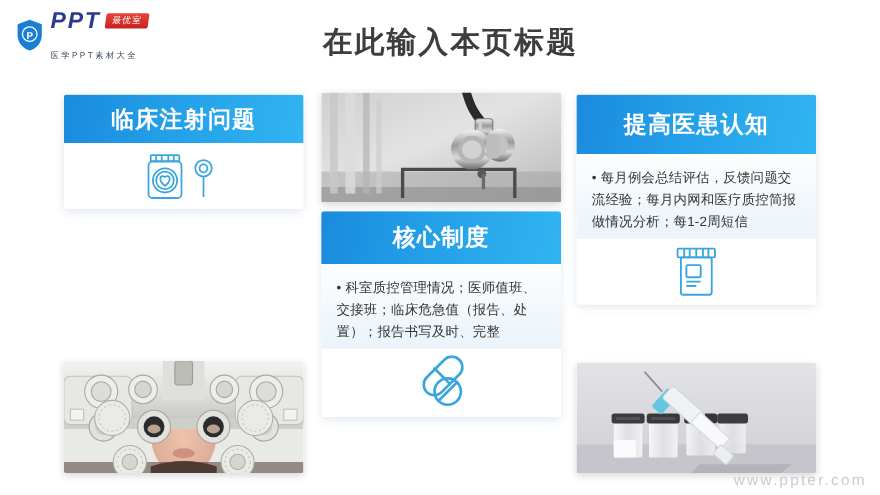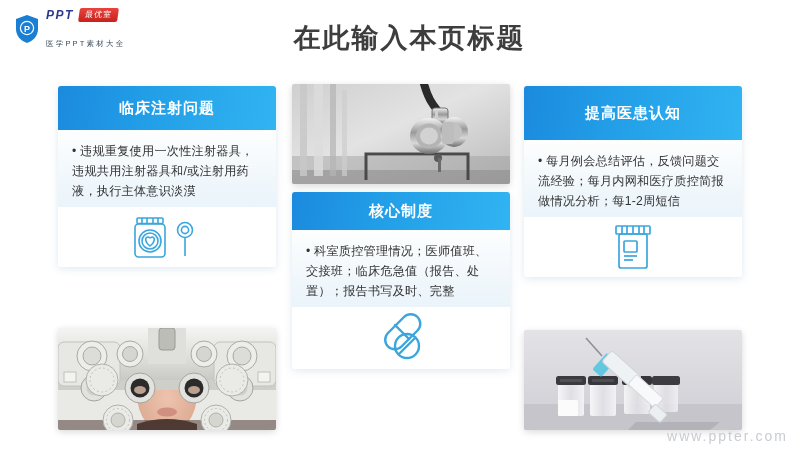--- a/index.html
+++ b/index.html
@@ -11,21 +11,21 @@
   }
   .slide { position: relative; width: 800px; height: 450px; background: #fff; }
 
   
   .logo { position: absolute; left: 14px; top: 8px; display: flex; align-items: center; gap: 6px; }
   .logo-shield { width: 26px; height: 30px; position: relative; flex: none; }
   .logo-shield svg { display: block; }
   .logo-text { display: flex; flex-direction: column; justify-content: center; }
   .logo-row1 { display: flex; align-items: center; gap: 5px; }
   .logo-ppt {
-    font-size: 12px; font-weight: bold; color: #2b3a8f;
+    font-size: 21px; font-weight: bold; color: #2b3a8f;
     letter-spacing: 1.5px; font-style: italic; line-height: 1;
     font-family: "Liberation Sans", sans-serif;
   }
   .logo-badge {
     background: linear-gradient(180deg,#e8433c,#c8211c);
     color: #fff; font-size: 8px; line-height: 1;
     padding: 3px 6px 3px 6px; border-radius: 2px;
     letter-spacing: 1px; transform: skewX(-8deg);
     white-space: nowrap;
   }
@@ -40,35 +40,35 @@
     text-align: center; font-size: 27px; font-weight: bold;
     color: #3d3d3d; letter-spacing: 2px; padding-left: 19px;
   }
 
   
   .card { position: absolute; border-radius: 3px; overflow: hidden;
           box-shadow: 0 2px 8px rgba(30,90,150,0.13); background:#fff; }
   .card-head {
     background: linear-gradient(100deg,#1b8ade 0%, #23a0e8 45%, #31b4f2 100%);
     color: #fff; text-align: center;
-    font-size: 15px; font-weight: bold; letter-spacing: 1px;
+    font-size: 21px; font-weight: bold; letter-spacing: 1px;
     display: flex; align-items: center; justify-content: center;
   }
   .card-body {
     background: linear-gradient(180deg,#fdfefe 0%,#f2f8fc 55%,#eaf4fa 100%);
     color: #333; font-size: 12.2px; line-height: 1.62;
     padding: 12px 14px 6px 14px; letter-spacing: 0.2px;
   }
   .card-icon { display: flex; align-items: center; justify-content: center;
                background: transparent; }
 
   #card-left   { left: 58px;  top: 86px;  width: 218px; }
   #card-left   .card-head { height: 44px; }
   #card-mid    { left: 292px; top: 192px; width: 218px; }
-  #card-mid    .card-head { height: 38px; }
+  #card-mid    .card-head { height: 48px; }
   #card-right  { left: 524px; top: 86px;  width: 218px; }
   #card-right  .card-head { height: 54px; }
 
   
   .photo { position: absolute; overflow: hidden; border-radius: 2px;
            box-shadow: 0 2px 7px rgba(0,0,0,0.15); }
   #photo-top    { left: 292px; top: 84px;  width: 218px; height: 100px; }
   #photo-bl     { left: 58px;  top: 328px; width: 218px; height: 102px; }
   #photo-br     { left: 524px; top: 330px; width: 218px; height: 100px; }
   .photo svg { display:block; width:100%; height:100%; }
@@ -143,21 +143,20 @@
       <ellipse cx="137" cy="52" rx="13" ry="12.5" fill="#b4b4b4"></ellipse>
       <ellipse cx="137" cy="52" rx="9" ry="8.5" fill="#d2d2d2"></ellipse>
       <ellipse cx="162" cy="48" rx="14" ry="15" fill="url(#gMetal)"></ellipse>
       <ellipse cx="162" cy="48" rx="8" ry="9" fill="#c2c2c2"></ellipse>
       <rect x="150" y="38" width="12" height="22" rx="3" fill="#bdbdbd"></rect>
     </svg>
   </div>
 
   <div class="card" id="card-left">
     <div class="card-head">临床注射问题</div>
-    <div class="card-body">• 违规重复使用一次性注射器具，违规共用注射器具和/或注射用药液，执行主体意识淡漠</div>
     <div class="card-icon" style="height:60px">
       <svg width="74" height="48" viewBox="0 0 74 48">
         <g fill="none" stroke="#3aa6dd" stroke-width="1.6">
           <rect x="7" y="5" width="26" height="5.5" rx="1"></rect>
           <line x1="12" y1="5" x2="12" y2="10.5"></line>
           <line x1="17" y1="5" x2="17" y2="10.5"></line>
           <line x1="23" y1="5" x2="23" y2="10.5"></line>
           <line x1="28" y1="5" x2="28" y2="10.5"></line>
           <rect x="5" y="11" width="30" height="33" rx="3.5"></rect>
           <circle cx="20" cy="28" r="11"></circle>

